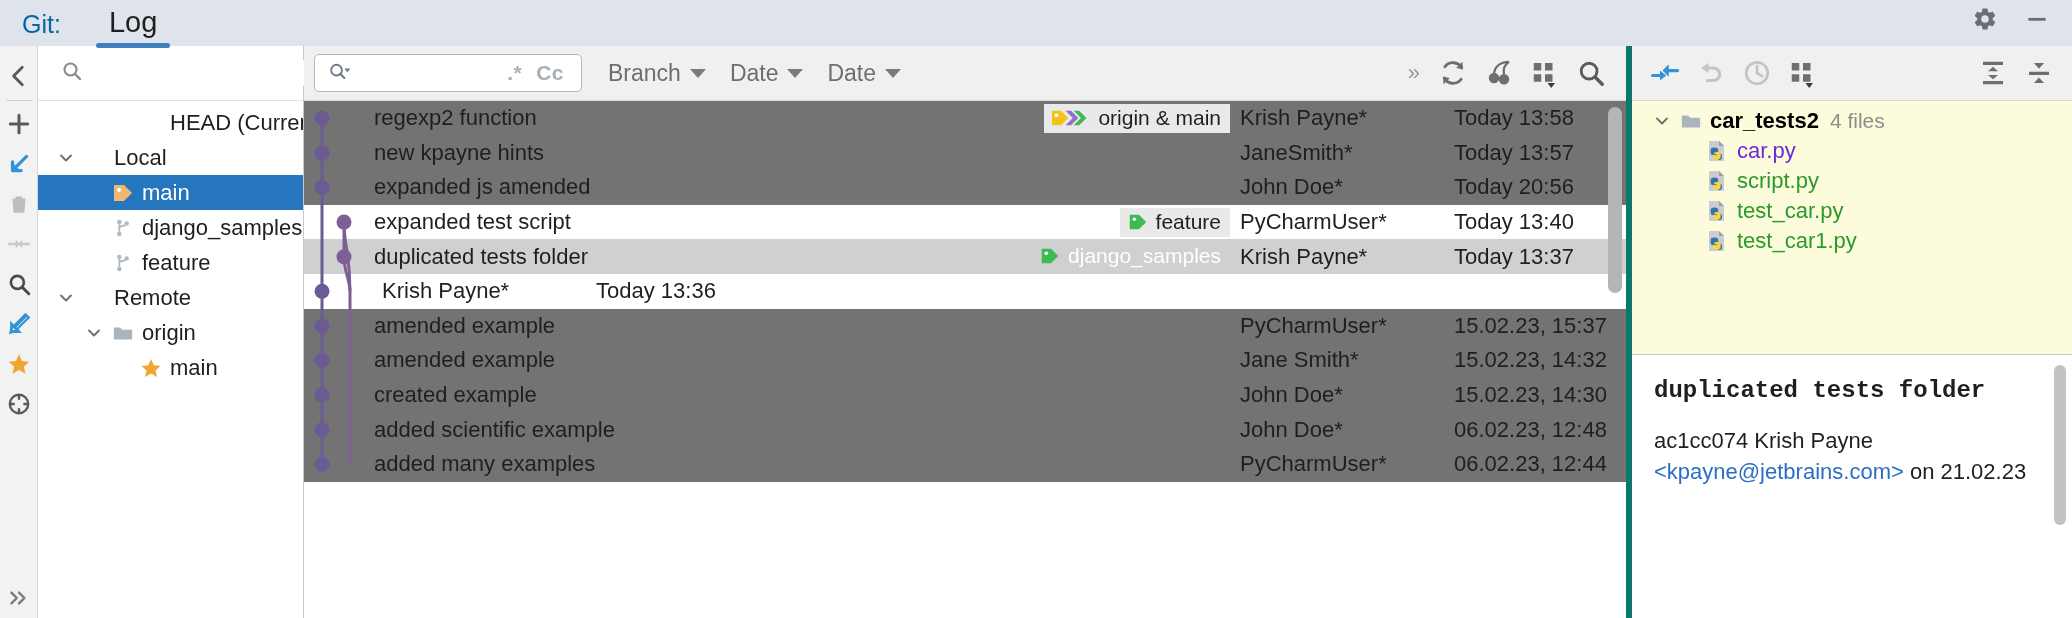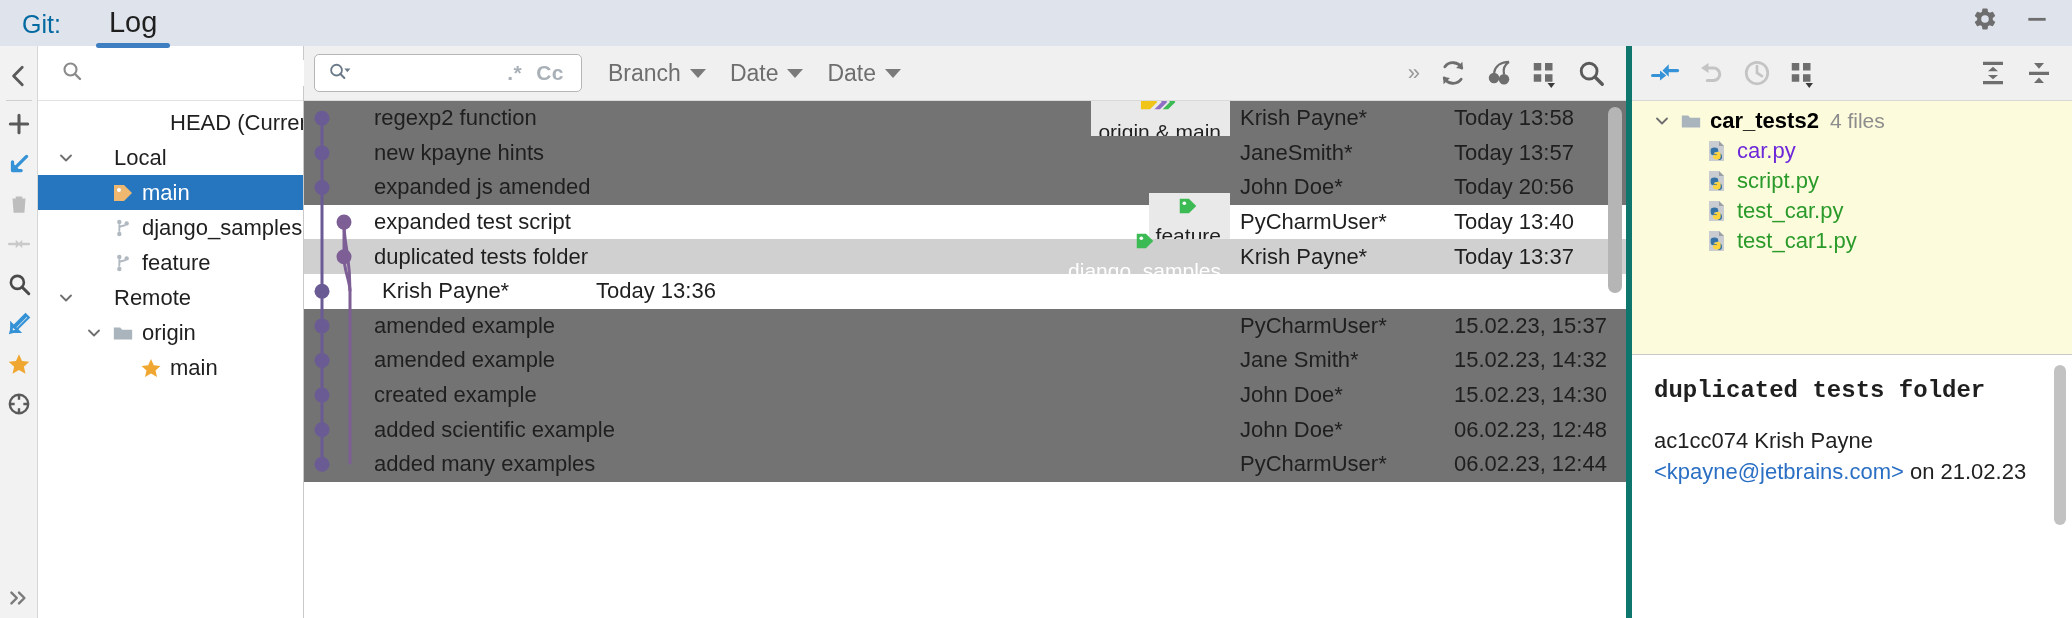--- a/index.html
+++ b/index.html
@@ -102,21 +102,21 @@
     height: 34.6px; display: flex; align-items: center; position: relative;
     font-size: 22px; color: #1f1f1f; cursor: default; white-space: nowrap;
   }
   .crow.hl { background: #737373; }
   .crow.sel { background: #d0d0d0; }
   .c-graph { width: 68px; min-width: 68px; height: 100%; position: relative; }
   .c-subject { flex: 1; min-width: 0; padding-left: 2px; overflow: hidden; text-overflow: ellipsis; }
   .c-refs { display: flex; align-items: center; margin-right: 10px; }
   .reftag {
     display: inline-flex; align-items: center; gap: 7px;
-    background: #e9e9e9; padding: 2px 9px 3px 7px; font-size: 21px; color: #1f1f1f; flex-direction: column;
+    background: #e9e9e9; padding: 2px 9px 3px 7px; font-size: 21px; color: #1f1f1f;
   }
   .crow.sel .reftag { background: transparent; color: #ffffff; }
   .c-author { width: 208px; min-width: 208px; }
   .c-date { width: 178px; min-width: 178px; padding-left: 6px; }
   .scroll-track { position: absolute; top: 0; right: 4px; width: 14px; bottom: 0; }
   .scroll-thumb { position: absolute; top: 6px; width: 14px; height: 186px; background: #b5b5b5; border-radius: 7px; }
 
   
   .details { width: 446px; min-width: 446px; display: flex; flex-direction: column; border-left: 6px solid #0f766e; }
   .details-toolbar {

